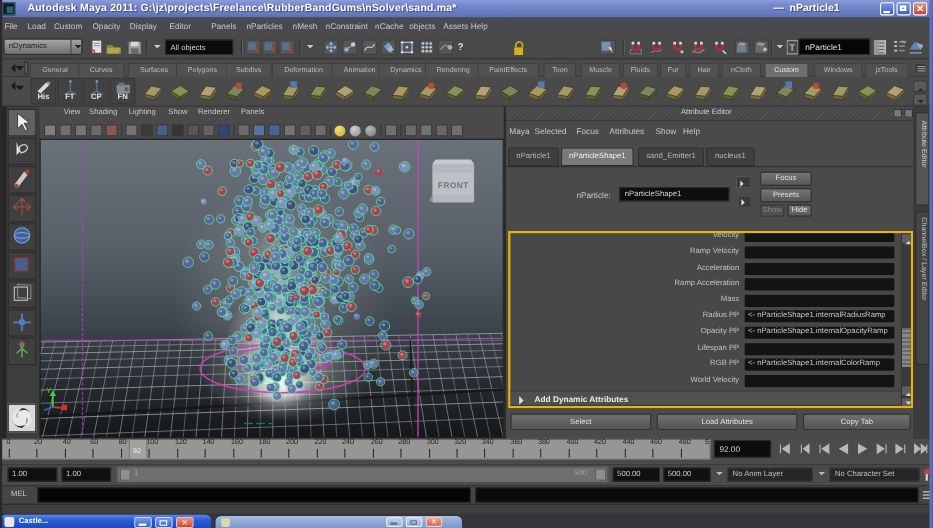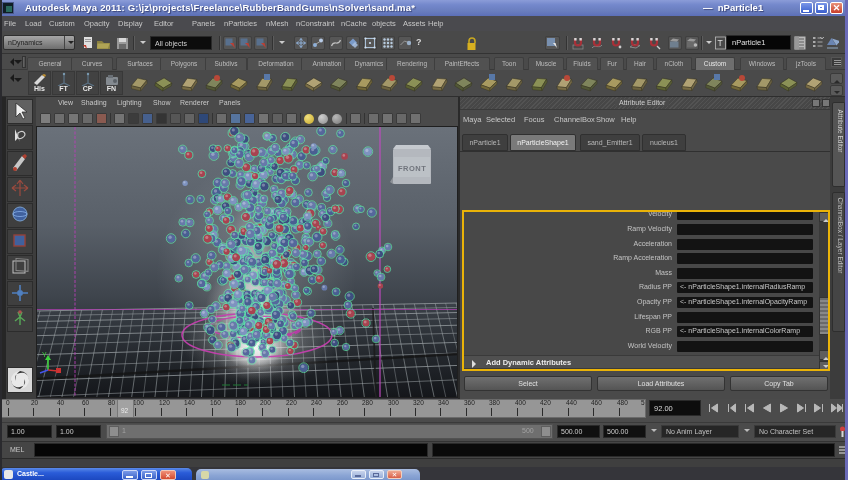--- a/index.html
+++ b/index.html
@@ -2472,30 +2472,44 @@
     <div class="abs" style="left:458px;top:97px;width:372px;height:302px;background:#4a4a4a;border-left:2px solid #2a2a2a;">
       <div class="abs" style="left:0;top:0;width:372px;height:13px;background:repeating-linear-gradient(135deg,#535353 0 1px,#474747 1px 3px);border-bottom:1px solid #3a3a3a;">
 <div class="abs" style="left:155px;top:2px;color:#cfcfcf;font-size:7px;background:#4a4a4a;padding:0 4px;">Attribute Editor</div>
 <div class="abs" style="left:352px;top:2px;width:8px;height:8px;background:#777;border:1px solid #333;"></div>
 <div class="abs" style="left:362px;top:2px;width:8px;height:8px;background:#777;border:1px solid #333;"></div>
 </div>
       <div class="abs" style="left:0;top:13px;width:372px;height:18px;">
         <div class="abs t" style="left:3px;top:5px;">Maya</div>
         <div class="abs t" style="left:26px;top:5px;">Selected</div>
         <div class="abs t" style="left:64px;top:5px;">Focus</div>
-        <div class="abs t" style="left:94px;top:5px;">ChannelBox</div>
+        <div class="abs t" style="left:94px;top:5px;">Attributes</div>
         <div class="abs t" style="left:136px;top:5px;">Show</div>
         <div class="abs t" style="left:161px;top:5px;">Help</div>
       </div>
       <div class="abs" style="left:0;top:37px;width:372px;height:18px;border-bottom:1px solid #303030;">
         <div class="abs" style="left:2px;top:0;width:46px;height:17px;background:#3f3f3f;border:1px solid #303030;border-radius:2px 2px 0 0;color:#b8b8b8;font-size:7px;text-align:center;line-height:16px;">nParticle1</div>
         <div class="abs" style="left:50px;top:0;width:66px;height:17px;background:#7a7a7a;border:1px solid #303030;border-radius:2px 2px 0 0;color:#f2f2f2;font-size:7px;text-align:center;line-height:16px;">nParticleShape1</div>
         <div class="abs" style="left:120px;top:0;width:60px;height:17px;background:#3f3f3f;border:1px solid #303030;border-radius:2px 2px 0 0;color:#b8b8b8;font-size:7px;text-align:center;line-height:16px;">sand_Emitter1</div>
         <div class="abs" style="left:182px;top:0;width:44px;height:17px;background:#3f3f3f;border:1px solid #303030;border-radius:2px 2px 0 0;color:#b8b8b8;font-size:7px;text-align:center;line-height:16px;">nucleus1</div>
       </div>
+      <div class="abs" style="left:0;top:55px;width:372px;height:57px;">
+<div class="abs t" style="left:64px;top:21px;">nParticle:</div>
+<div class="abs" style="left:103px;top:18px;width:100px;height:13px;background:#0e0e0e;border:1px solid #2a2a2a;color:#d8d8d8;font-size:7px;line-height:12px;padding-left:4px;">nParticleShape1</div>
+<div class="abs" style="left:209px;top:8px;width:14px;height:11px;background:#3a3a3a;border:1px solid #555;">
+          <div class="abs" style="left:3px;top:3px;width:0;height:0;border:3px solid transparent;border-left-color:#ddd;"></div>
+        </div>
+<div class="abs" style="left:212px;top:27px;width:10px;height:9px;background:#3a3a3a;">
+          <div class="abs" style="left:2px;top:2px;width:0;height:0;border:3px solid transparent;border-left-color:#ddd;"></div>
+        </div>
+<div class="abs" style="left:231px;top:4px;width:47px;height:13px;background:linear-gradient(180deg,#757575,#585858);border:1px solid #333;border-radius:2px;color:#e0e0e0;font-size:7px;text-align:center;line-height:12px;">Focus</div>
+<div class="abs" style="left:231px;top:19px;width:47px;height:13px;background:linear-gradient(180deg,#757575,#585858);border:1px solid #333;border-radius:2px;color:#e0e0e0;font-size:7px;text-align:center;line-height:12px;">Presets</div>
+<div class="abs" style="left:231px;top:34px;width:22px;height:11px;background:#4e4e4e;border:1px solid #3a3a3a;border-radius:2px;color:#8a8a8a;font-size:7px;text-align:center;line-height:10px;">Show</div>
+<div class="abs" style="left:256px;top:34px;width:22px;height:11px;background:linear-gradient(180deg,#757575,#585858);border:1px solid #333;border-radius:2px;color:#e0e0e0;font-size:7px;text-align:center;line-height:10px;">Hide</div>
+</div>
       <div class="abs" style="left:2px;top:113px;width:368px;height:161px;background:#484848;border:2px solid #eab308;overflow:hidden;">
         <div class="abs" style="left:0;top:-4px;width:208px;height:12px;color:#c4c4c4;font-size:7px;text-align:right;line-height:12px;">Velocity</div>
         <div class="abs" style="left:213px;top:-3px;width:136px;height:11px;background:#131313;border-radius:1px;color:#c8c8c8;font-size:7px;line-height:10px;padding-left:3px;"></div>
         <div class="abs" style="left:0;top:11px;width:208px;height:12px;color:#c4c4c4;font-size:7px;text-align:right;line-height:12px;">Ramp Velocity</div>
         <div class="abs" style="left:213px;top:12px;width:136px;height:11px;background:#131313;border-radius:1px;color:#c8c8c8;font-size:7px;line-height:10px;padding-left:3px;"></div>
         <div class="abs" style="left:0;top:25.5px;width:208px;height:12px;color:#c4c4c4;font-size:7px;text-align:right;line-height:12px;">Acceleration</div>
         <div class="abs" style="left:213px;top:26.5px;width:136px;height:11px;background:#131313;border-radius:1px;color:#c8c8c8;font-size:7px;line-height:10px;padding-left:3px;"></div>
         <div class="abs" style="left:0;top:40px;width:208px;height:12px;color:#c4c4c4;font-size:7px;text-align:right;line-height:12px;">Ramp Acceleration</div>
         <div class="abs" style="left:213px;top:41px;width:136px;height:11px;background:#131313;border-radius:1px;color:#c8c8c8;font-size:7px;line-height:10px;padding-left:3px;"></div>
         <div class="abs" style="left:0;top:54.5px;width:208px;height:12px;color:#c4c4c4;font-size:7px;text-align:right;line-height:12px;">Mass</div>

